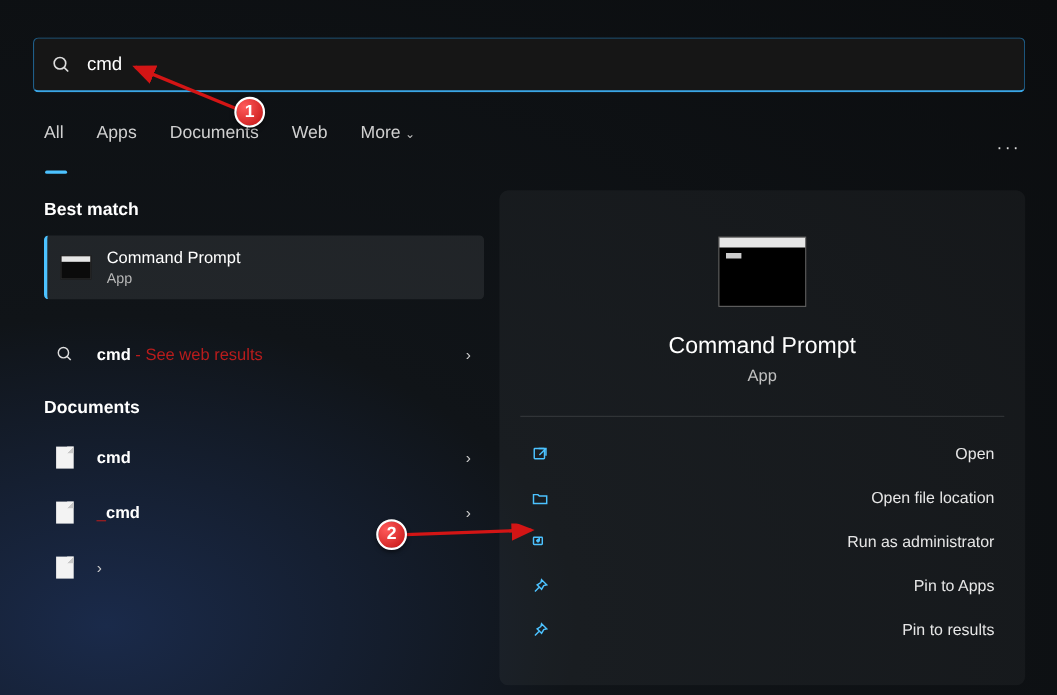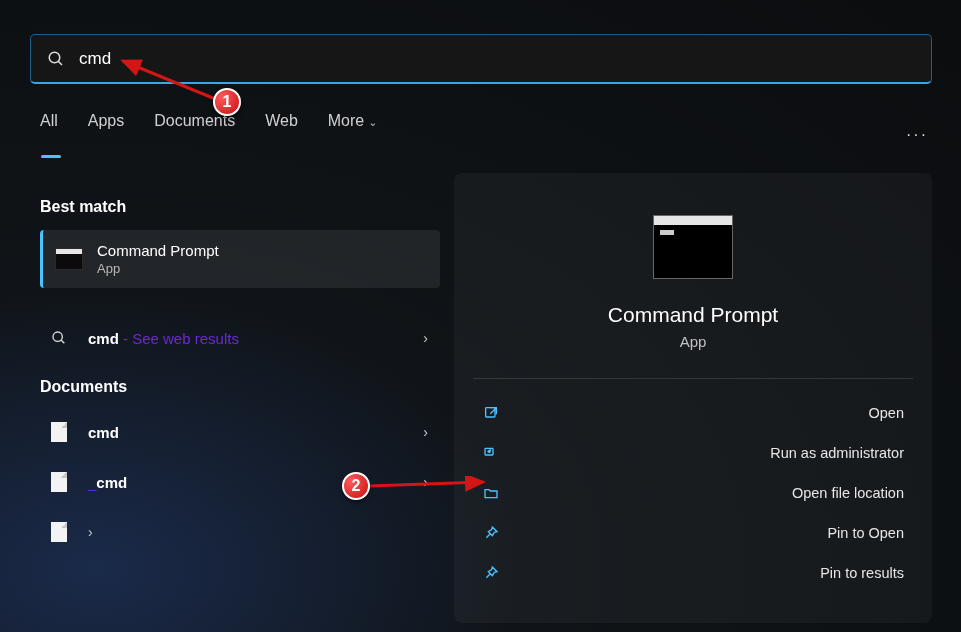--- a/index.html
+++ b/index.html
@@ -39,21 +39,21 @@
   .tab .chev { font-size: 11px; margin-left: 4px; color:#bbb;}
   .spacer { flex:1; }
   .more-dots {
     width: 28px; height: 28px; display:flex; align-items:center; justify-content:center;
     cursor:pointer; color:#ddd; letter-spacing:2px; font-size:16px;
   }
 
   .left-col {
     position: absolute; top: 182px; left: 40px; width: 400px;
   }
-  .section-label { font-size: 16px; font-weight: 600; color:#fff; margin-bottom: 14px; margin-top: 16px; }
+  .section-label { font-size: 16px; font-weight: 600; color:#fff; margin-bottom: 14px; }
   .best-card {
     display:flex; align-items:center; gap:14px;
     background: rgba(255,255,255,0.08);
     border-left: 3px solid #4cc2ff;
     border-radius: 4px;
     padding: 12px 14px 12px 8px;
     margin-bottom: 28px;
   }
   .app-icon-sm {
     width: 28px; height: 22px; background:#0b0b0b; border:1px solid #2a2a2a; position:relative; flex-shrink:0;
@@ -62,21 +62,21 @@
   .app-icon-sm::before { content:""; position:absolute; top:0;left:0;right:0;height:5px;background:#e6e6e6;}
   .best-title { font-size: 15px; color:#fff; }
   .best-sub { font-size: 13px; color:#b8b8b8; margin-top:2px; }
 
   .row {
     display:flex; align-items:center; height: 44px; padding: 0 6px 0 8px;
     cursor:pointer; border-radius:4px; margin-bottom:6px;
   }
   .row .ic { width:22px; display:flex; justify-content:center; margin-right:18px; color:#ddd;}
   .row .txt { flex:1; font-size:15px; color:#fff; }
-  .row .txt .dim { color:#6d28d9; }
+  .row .txt .dim { color:#b91c1c; }
   .row .chevr { color:#ccc; font-size:14px; padding-right:6px;}
 
   .file-icon { width:16px;height:20px;background:#f3f3f3;position:relative;}
   .file-icon::after{content:"";position:absolute;top:0;right:0;width:6px;height:6px;background:linear-gradient(135deg,#f3f3f3 50%, #c8c8c8 50%);}
 
   .right-panel {
     position:absolute; top:173px; left:454px; width:478px; height: 450px;
     background: rgba(255,255,255,0.04);
     border-radius: 8px;
     display:flex; flex-direction:column; align-items:center;
@@ -187,41 +187,41 @@
             <rect x="4" y="4" width="14" height="14" rx="1"></rect>
             <path d="M10 4 L20 4 L20 14"></path>
             <line x1="20" y1="4" x2="11" y2="13"></line>
           </svg>
       </span>
       <span>Open</span>
     </div>
     <div class="action">
       <span class="aicon">
         <svg viewBox="0 0 24 24" width="16" height="16" fill="none" stroke="currentColor" stroke-width="2">
+            <path d="M3 7h6l2 2h10v10H3z"></path>
+          </svg>
+      </span>
+      <span>Open file location</span>
+    </div>
+    <div class="action">
+      <span class="aicon">
+        <svg viewBox="0 0 24 24" width="16" height="16" fill="none" stroke="currentColor" stroke-width="2">
             <rect x="3" y="5" width="12" height="10" rx="1"></rect>
             <path d="M13 9 l5 -2 v6 c0 3 -2 5 -5 6 c-3 -1 -5 -3 -5 -6" fill="#4cc2ff" stroke="none" transform="translate(2,2) scale(.55)"></path>
           </svg>
       </span>
       <span>Run as administrator</span>
     </div>
     <div class="action">
       <span class="aicon">
         <svg viewBox="0 0 24 24" width="16" height="16" fill="none" stroke="currentColor" stroke-width="2">
-            <path d="M3 7h6l2 2h10v10H3z"></path>
-          </svg>
-      </span>
-      <span>Open file location</span>
-    </div>
-    <div class="action">
-      <span class="aicon">
-        <svg viewBox="0 0 24 24" width="16" height="16" fill="none" stroke="currentColor" stroke-width="2">
             <path d="M14 3l7 7-4 1-3 5-3-3-6 6 6-6-3-3 5-3z"></path>
           </svg>
       </span>
-      <span>Pin to Open</span>
+      <span>Pin to Apps</span>
     </div>
     <div class="action">
       <span class="aicon">
         <svg viewBox="0 0 24 24" width="16" height="16" fill="none" stroke="currentColor" stroke-width="2">
             <path d="M14 3l7 7-4 1-3 5-3-3-6 6 6-6-3-3 5-3z"></path>
           </svg>
       </span>
       <span>Pin to results</span>
     </div>
   </div>

